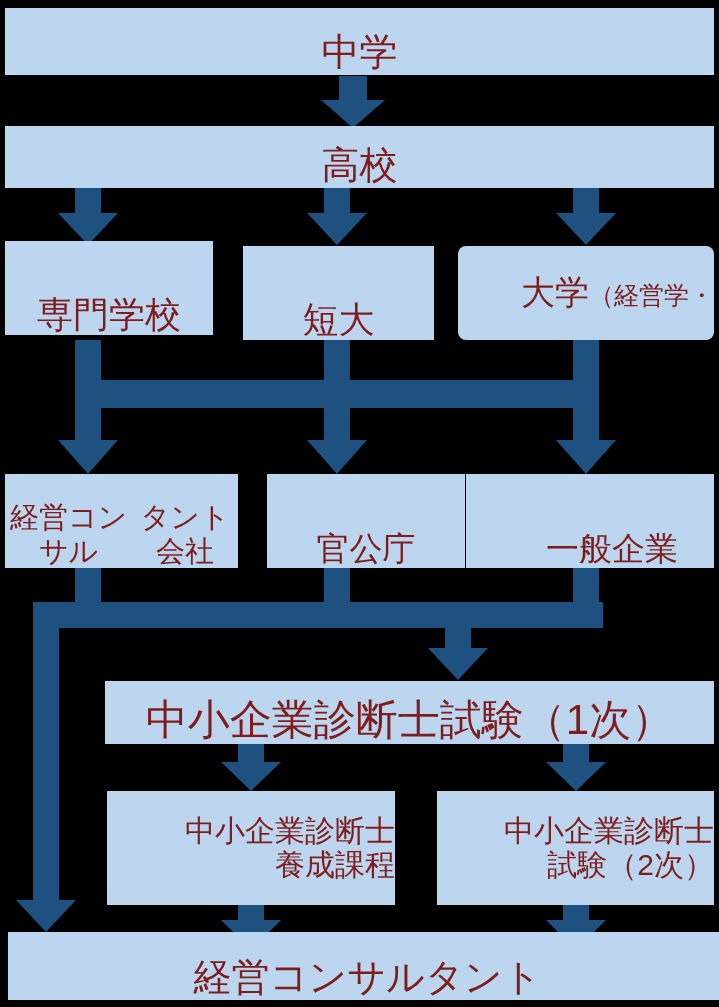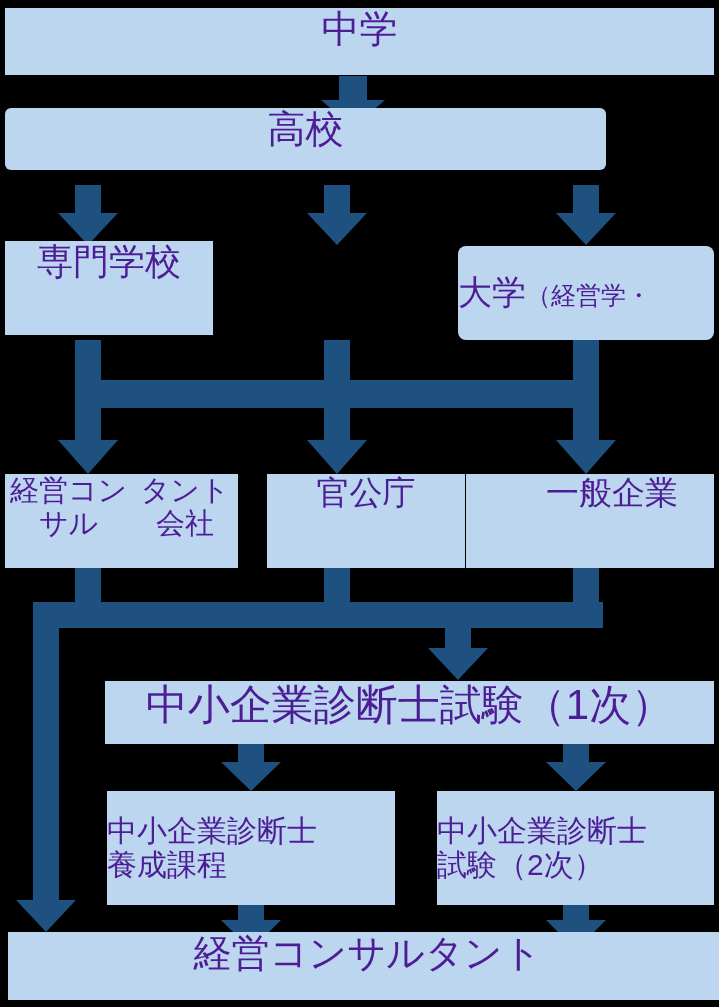--- a/index.html
+++ b/index.html
@@ -1,18 +1,18 @@
 <!DOCTYPE html>
 <html><head>
 <meta charset="utf-8">
 <style>
   html,body{margin:0;padding:0;background:#000;}
   #stage{position:relative;width:719px;height:1007px;background:#000;overflow:hidden;
          font-family:"Liberation Sans","DejaVu Sans",sans-serif;}
-  .node{position:absolute;background:#bcd6ef;color:#4c1d95;display:flex;align-items:flex-start;
+  .node{position:absolute;background:#bcd6ef;color:#7f1d1d;display:flex;align-items:flex-end;
         justify-content:center;text-align:center;line-height:1.15;box-sizing:border-box;}
   .n-label{display:block;}
   .sub{font-size:25px;}
   svg.links{position:absolute;left:0;top:0;width:719px;height:1007px;pointer-events:none;}
 </style>
 </head>
 <body>
 
 <div id="stage">
 
@@ -97,28 +97,31 @@
         <rect x="563" y="905" width="26" height="22"></rect>
         <polygon points="546,920 606,920 576,950"></polygon>
       </g>
     </g>
   </svg>
 
   <div class="node" style="left:5px;top:8px;width:709px;height:67px;font-size:38px;">
     <span class="n-label">中学</span>
   </div>
 
-  <div class="node" style="left:5px;top:108px;width:601px;height:62px;font-size:38px;border-radius:6px;">
+  <div class="node" style="left:5px;top:126px;width:709px;height:62px;font-size:38px;">
     <span class="n-label">高校</span>
   </div>
 
   <div class="node" style="left:5px;top:241px;width:208px;height:94px;font-size:36px;">
     <span class="n-label">専門学校</span>
   </div>
 
+  <div class="node" style="left:243px;top:246px;width:191px;height:94px;font-size:36px;">
+    <span class="n-label">短大</span>
+  </div>
 
   <div class="node" style="left:458px;top:246px;width:256px;height:94px;font-size:34px;flex-direction:column;border-radius:8px;">
     <div style="white-space:nowrap;">
       <span>大学</span><span class="sub">（経営学・</span>
     </div>
   </div>
 
   <div class="node" style="left:5px;top:474px;width:233px;height:94px;font-size:29px;">
     <div>経営コンサル</div>
     <div>タント会社</div>

